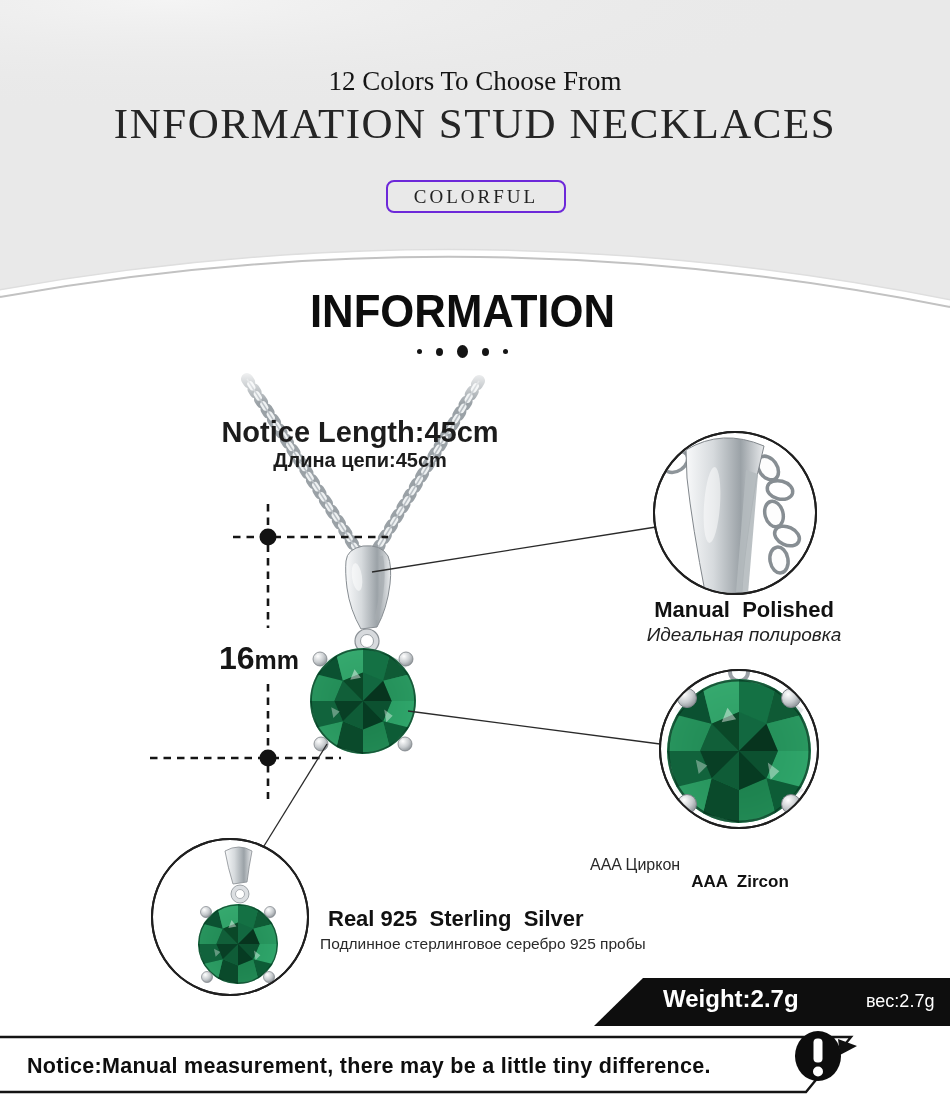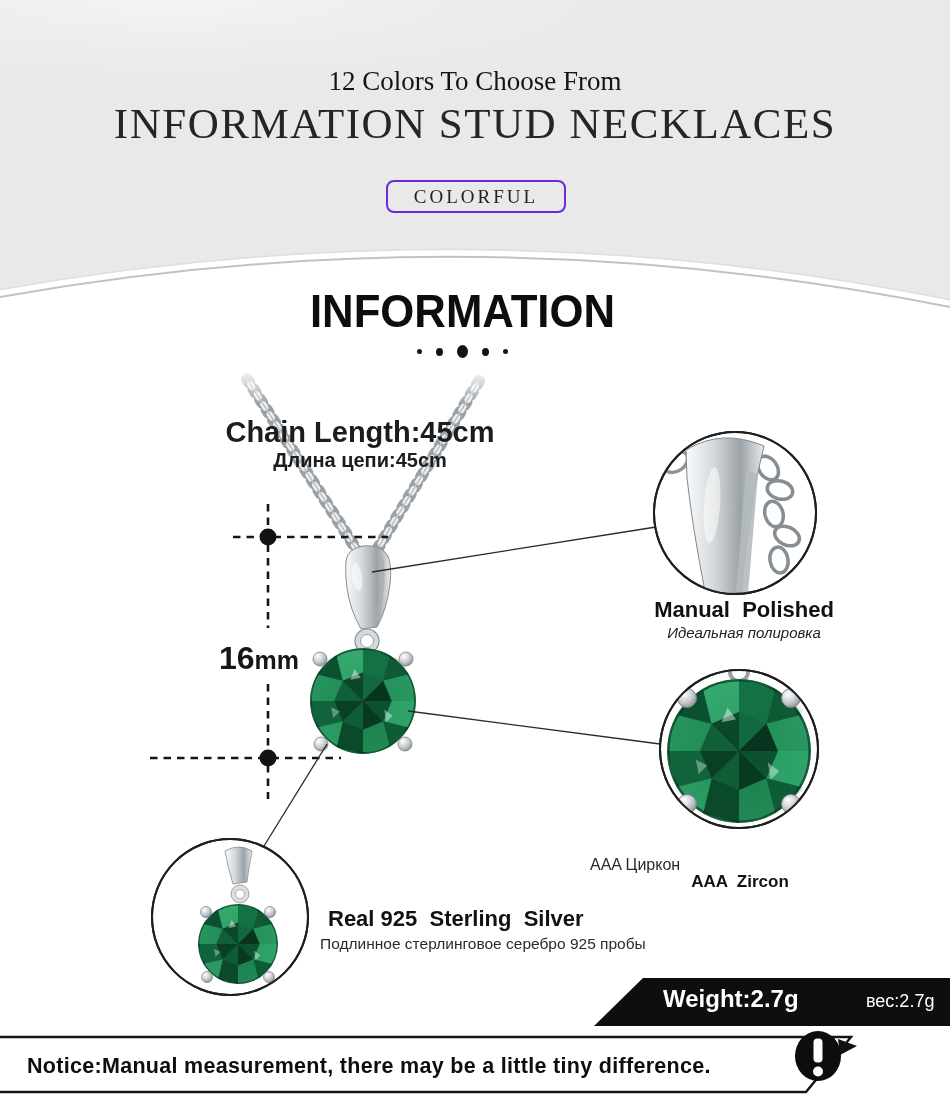--- a/index.html
+++ b/index.html
@@ -21,21 +21,21 @@
   .dots{left:0;top:345px;width:925px;display:flex;justify-content:center;align-items:center;gap:14px;}
   .dots i{display:block;border-radius:50%;background:#141414;}
   .d1{width:5px;height:5px;}.d2{width:7px;height:8px;}.d3{width:11px;height:13px;}
   
   .chain-en{left:160px;top:416px;width:400px;text-align:center;font-size:29px;font-weight:bold;color:#1c1c1c;}
   .chain-ru{left:160px;top:449px;width:400px;text-align:center;font-size:20px;font-weight:bold;color:#1c1c1c;}
   .size-label{left:219px;top:640px;font-weight:bold;color:#161616;}
   .size-label .v{font-size:32px;}
   .size-label .u{font-size:25px;}
   .co1-t{left:594px;top:597px;width:300px;text-align:center;font-size:22px;font-weight:bold;color:#111;}
-  .co1-s{left:594px;top:624px;width:300px;text-align:center;font-size:15px;font-style:italic;color:#222;}
+  .co1-s{left:594px;top:624px;width:300px;text-align:center;font-size:19px;font-style:italic;color:#222;}
   .co2-t{left:590px;top:828px;width:300px;text-align:center;font-size:17px;font-weight:bold;color:#111;margin-top:44px;}
   .co2-s{left:590px;top:856px;width:300px;text-align:left;font-size:16px;color:#2a2a2a;}
   .co3-t{left:328px;top:906px;font-size:22px;font-weight:bold;color:#111;}
   .co3-s{left:320px;top:935px;font-size:15.5px;color:#2a2a2a;}
   .wt-en{left:663px;top:985px;font-size:24px;font-weight:bold;color:#fff;}
   .wt-ru{left:866px;top:991px;font-size:18px;font-weight:normal;color:#fff;}
   .notice{left:27px;top:1054px;font-size:21.5px;font-weight:bold;letter-spacing:.3px;color:#0e0e0e;}
 </style>
 </head>
 <body>
@@ -231,21 +231,21 @@
 
   <div class="abs info-heading">INFORMATION</div>
   <div class="abs dots">
     <i class="d1"></i>
     <i class="d2"></i>
     <i class="d3"></i>
     <i class="d2"></i>
     <i class="d1"></i>
   </div>
 
-  <div class="abs chain-en">Chain Length:45cm</div>
+  <div class="abs chain-en">Notice Length:45cm</div>
   <div class="abs chain-ru">Длина цепи:45cm</div>
 
   <div class="abs size-label"><span class="v">16</span><span class="u">mm</span></div>
 
   <div class="abs co1-t pre">Manual  Polished</div>
   <div class="abs co1-s pre">Идеальная полировка</div>
 
   <div class="abs co2-t pre">AAA  Zircon</div>
   <div class="abs co2-s pre">AAA Циркон</div>
 

